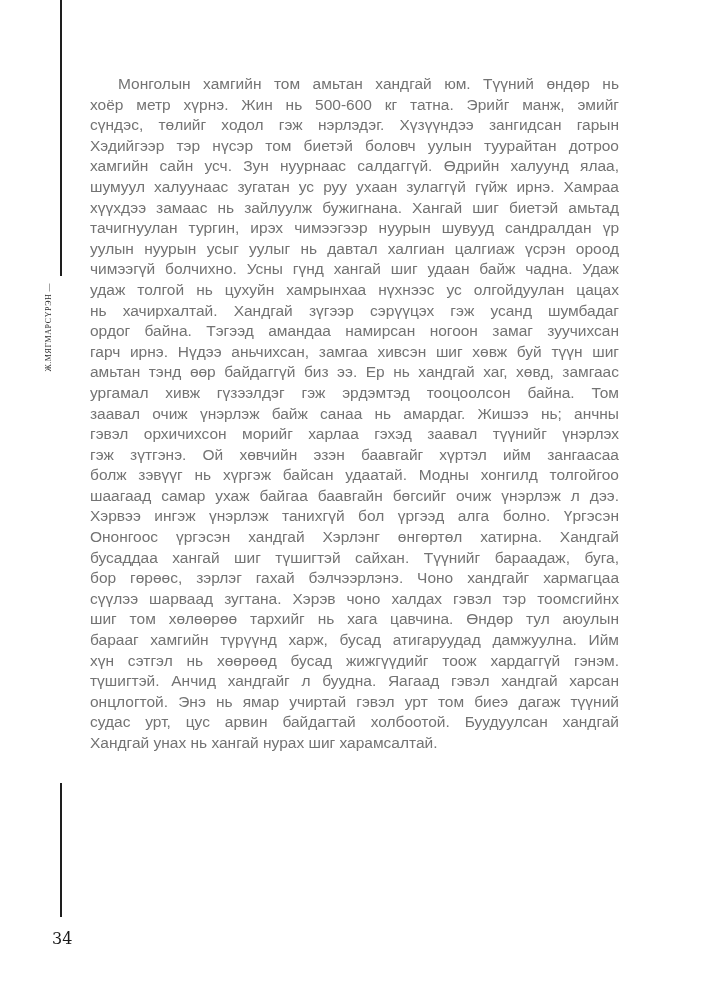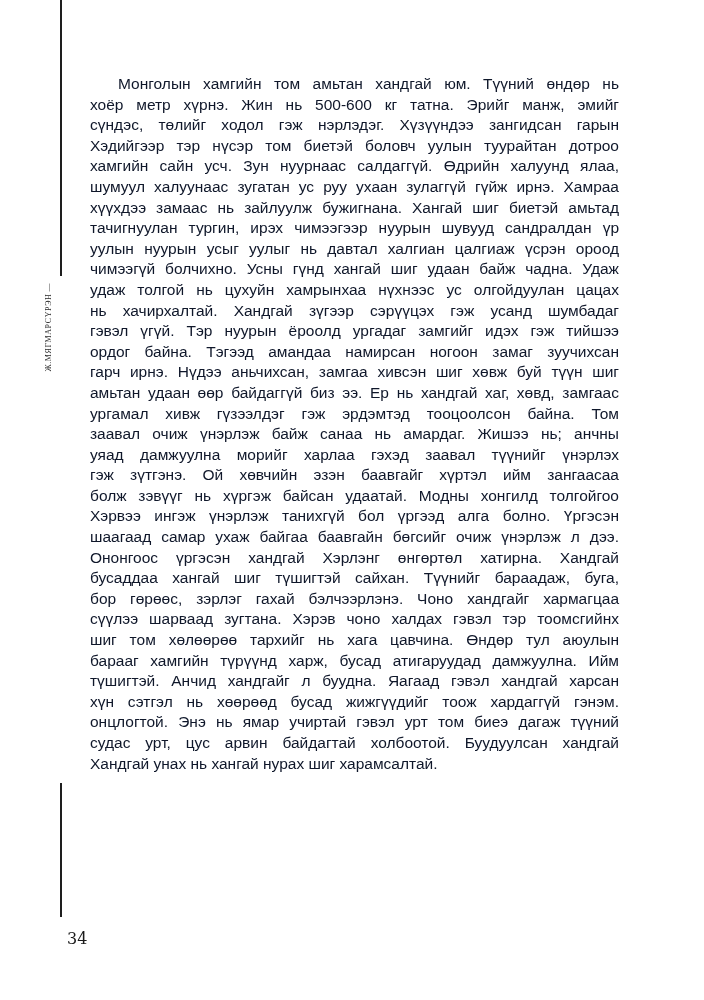--- a/index.html
+++ b/index.html
@@ -31,32 +31,32 @@
     transform: rotate(180deg);
     font-family: "Liberation Serif", serif;
     font-size: 8px;
     letter-spacing: 0.6px;
     color: #2a2a2a;
     white-space: nowrap;
   }
   .author-vertical .dash { margin-top: 2px; }
   .page-number {
     position: absolute;
-    left: 67px;
+    left: 52px;
     top: 929px;
     font-family: "DejaVu Serif", serif;
     font-size: 16px;
     color: #1a1a1a;
   }
   .text-block {
     position: absolute;
     left: 90px;
     top: 74px;
     width: 529px;
-    color: #0f172a;
+    color: #737373;
   }
   .line {
     font-size: 15.5px;
     line-height: 20.6px;
     text-align: justify;
     text-align-last: justify;
     text-justify: inter-word;
   }
   .line.first { text-indent: 28px; }
   .line.last { text-align-last: left; }
@@ -82,37 +82,36 @@
       <div class="line">сүндэс, төлийг ходол гэж нэрлэдэг. Хүзүүндээ зангидсан гарын</div>
       <div class="line">Хэдийгээр тэр нүсэр том биетэй боловч уулын туурайтан дотроо</div>
       <div class="line">хамгийн сайн усч. Зун нуурнаас салдаггүй. Өдрийн халуунд ялаа,</div>
       <div class="line">шумуул халуунаас зугатан ус руу ухаан зулаггүй гүйж ирнэ. Хамраа</div>
       <div class="line">хүүхдээ замаас нь зайлуулж бужигнана. Хангай шиг биетэй амьтад</div>
       <div class="line">тачигнуулан тургин, ирэх чимээгээр нуурын шувууд сандралдан үр</div>
       <div class="line">уулын нуурын усыг уулыг нь давтал халгиан цалгиаж үсрэн ороод</div>
       <div class="line">чимээгүй болчихно. Усны гүнд хангай шиг удаан байж чадна. Удаж</div>
       <div class="line">удаж толгой нь цухуйн хамрынхаа нүхнээс ус олгойдуулан цацах</div>
       <div class="line">нь хачирхалтай. Хандгай зүгээр сэрүүцэх гэж усанд шумбадаг</div>
-      <div class="line">гэвэл үгүй. Тэр нуурын ёроолд ургадаг замгийг идэх гэж тийшээ</div>
       <div class="line">ордог байна. Тэгээд амандаа намирсан ногоон замаг зуучихсан</div>
       <div class="line">гарч ирнэ. Нүдээ аньчихсан, замгаа хивсэн шиг хөвж буй түүн шиг</div>
-      <div class="line">амьтан удаан өөр байдаггүй биз ээ. Ер нь хандгай хаг, хөвд, замгаас</div>
+      <div class="line">амьтан тэнд өөр байдаггүй биз ээ. Ер нь хандгай хаг, хөвд, замгаас</div>
       <div class="line">ургамал хивж гүзээлдэг гэж эрдэмтэд тооцоолсон байна. Том</div>
       <div class="line">заавал очиж үнэрлэж байж санаа нь амардаг. Жишээ нь; анчны</div>
-      <div class="line">уяад дамжуулна морийг харлаа гэхэд заавал түүнийг үнэрлэх</div>
+      <div class="line">гэвэл орхичихсон морийг харлаа гэхэд заавал түүнийг үнэрлэх</div>
       <div class="line">гэж зүтгэнэ. Ой хөвчийн эзэн баавгайг хүртэл ийм зангаасаа</div>
       <div class="line">болж зэвүүг нь хүргэж байсан удаатай. Модны хонгилд толгойгоо</div>
+      <div class="line">шаагаад самар ухаж байгаа баавгайн бөгсийг очиж үнэрлэж л дээ.</div>
       <div class="line">Хэрвээ ингэж үнэрлэж танихгүй бол үргээд алга болно. Үргэсэн</div>
-      <div class="line">шаагаад самар ухаж байгаа баавгайн бөгсийг очиж үнэрлэж л дээ.</div>
       <div class="line">Ононгоос үргэсэн хандгай Хэрлэнг өнгөртөл хатирна. Хандгай</div>
       <div class="line">бусаддаа хангай шиг түшигтэй сайхан. Түүнийг бараадаж, буга,</div>
       <div class="line">бор гөрөөс, зэрлэг гахай бэлчээрлэнэ. Чоно хандгайг хармагцаа</div>
       <div class="line">сүүлээ шарваад зугтана. Хэрэв чоно халдах гэвэл тэр тоомсгийнх</div>
       <div class="line">шиг том хөлөөрөө тархийг нь хага цавчина. Өндөр тул аюулын</div>
       <div class="line">барааг хамгийн түрүүнд харж, бусад атигаруудад дамжуулна. Ийм</div>
+      <div class="line">хүн сэтгэл нь хөөрөөд бусад жижгүүдийг тоож хардаггүй гэнэм.</div>
       <div class="line">түшигтэй. Анчид хандгайг л буудна. Яагаад гэвэл хандгай харсан</div>
-      <div class="line">хүн сэтгэл нь хөөрөөд бусад жижгүүдийг тоож хардаггүй гэнэм.</div>
       <div class="line">онцлогтой. Энэ нь ямар учиртай гэвэл урт том биеэ дагаж түүний</div>
       <div class="line">судас урт, цус арвин байдагтай холбоотой. Буудуулсан хандгай</div>
       <div class="line last">Хандгай унах нь хангай нурах шиг харамсалтай.</div>
     </div>
 
 </div>
 
 </body></html>

